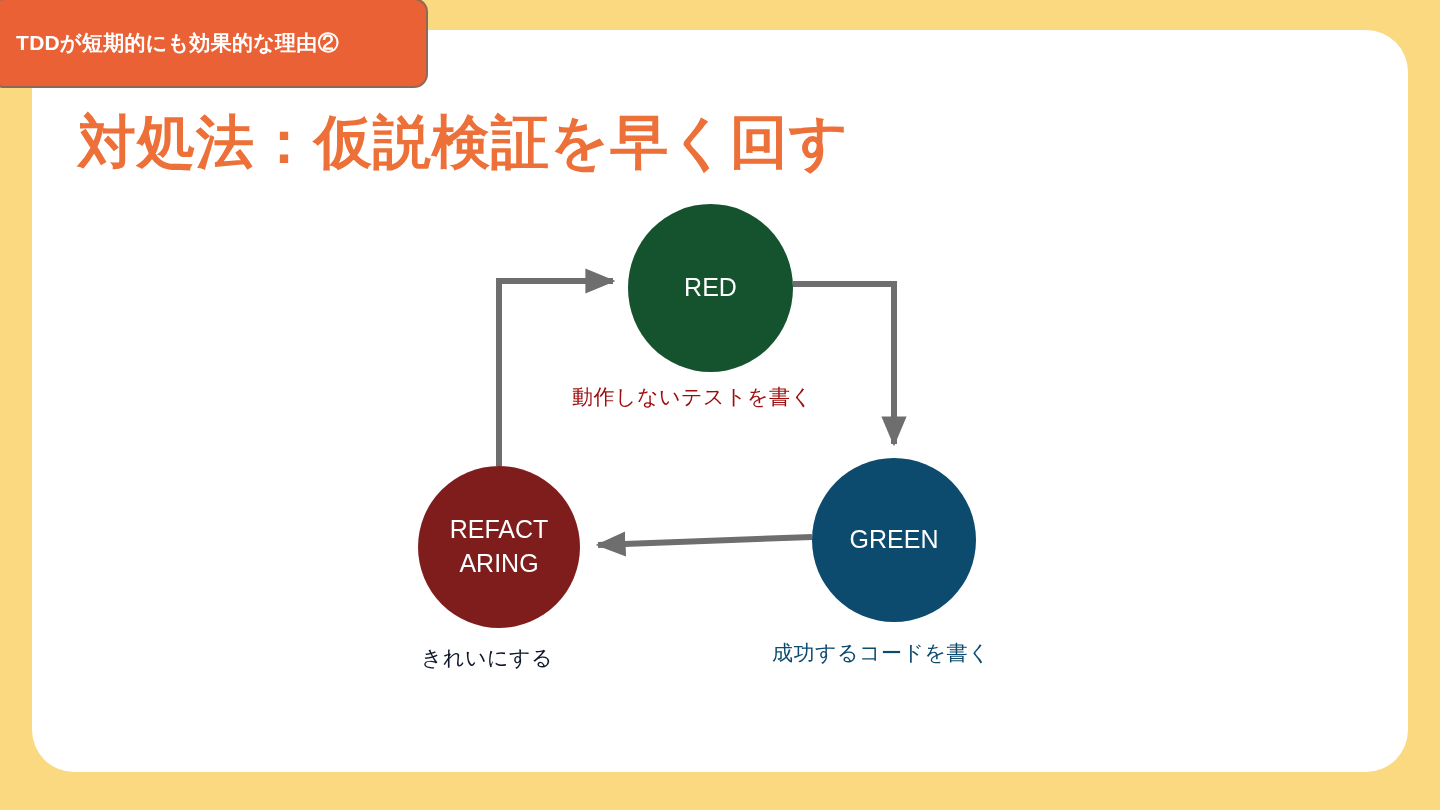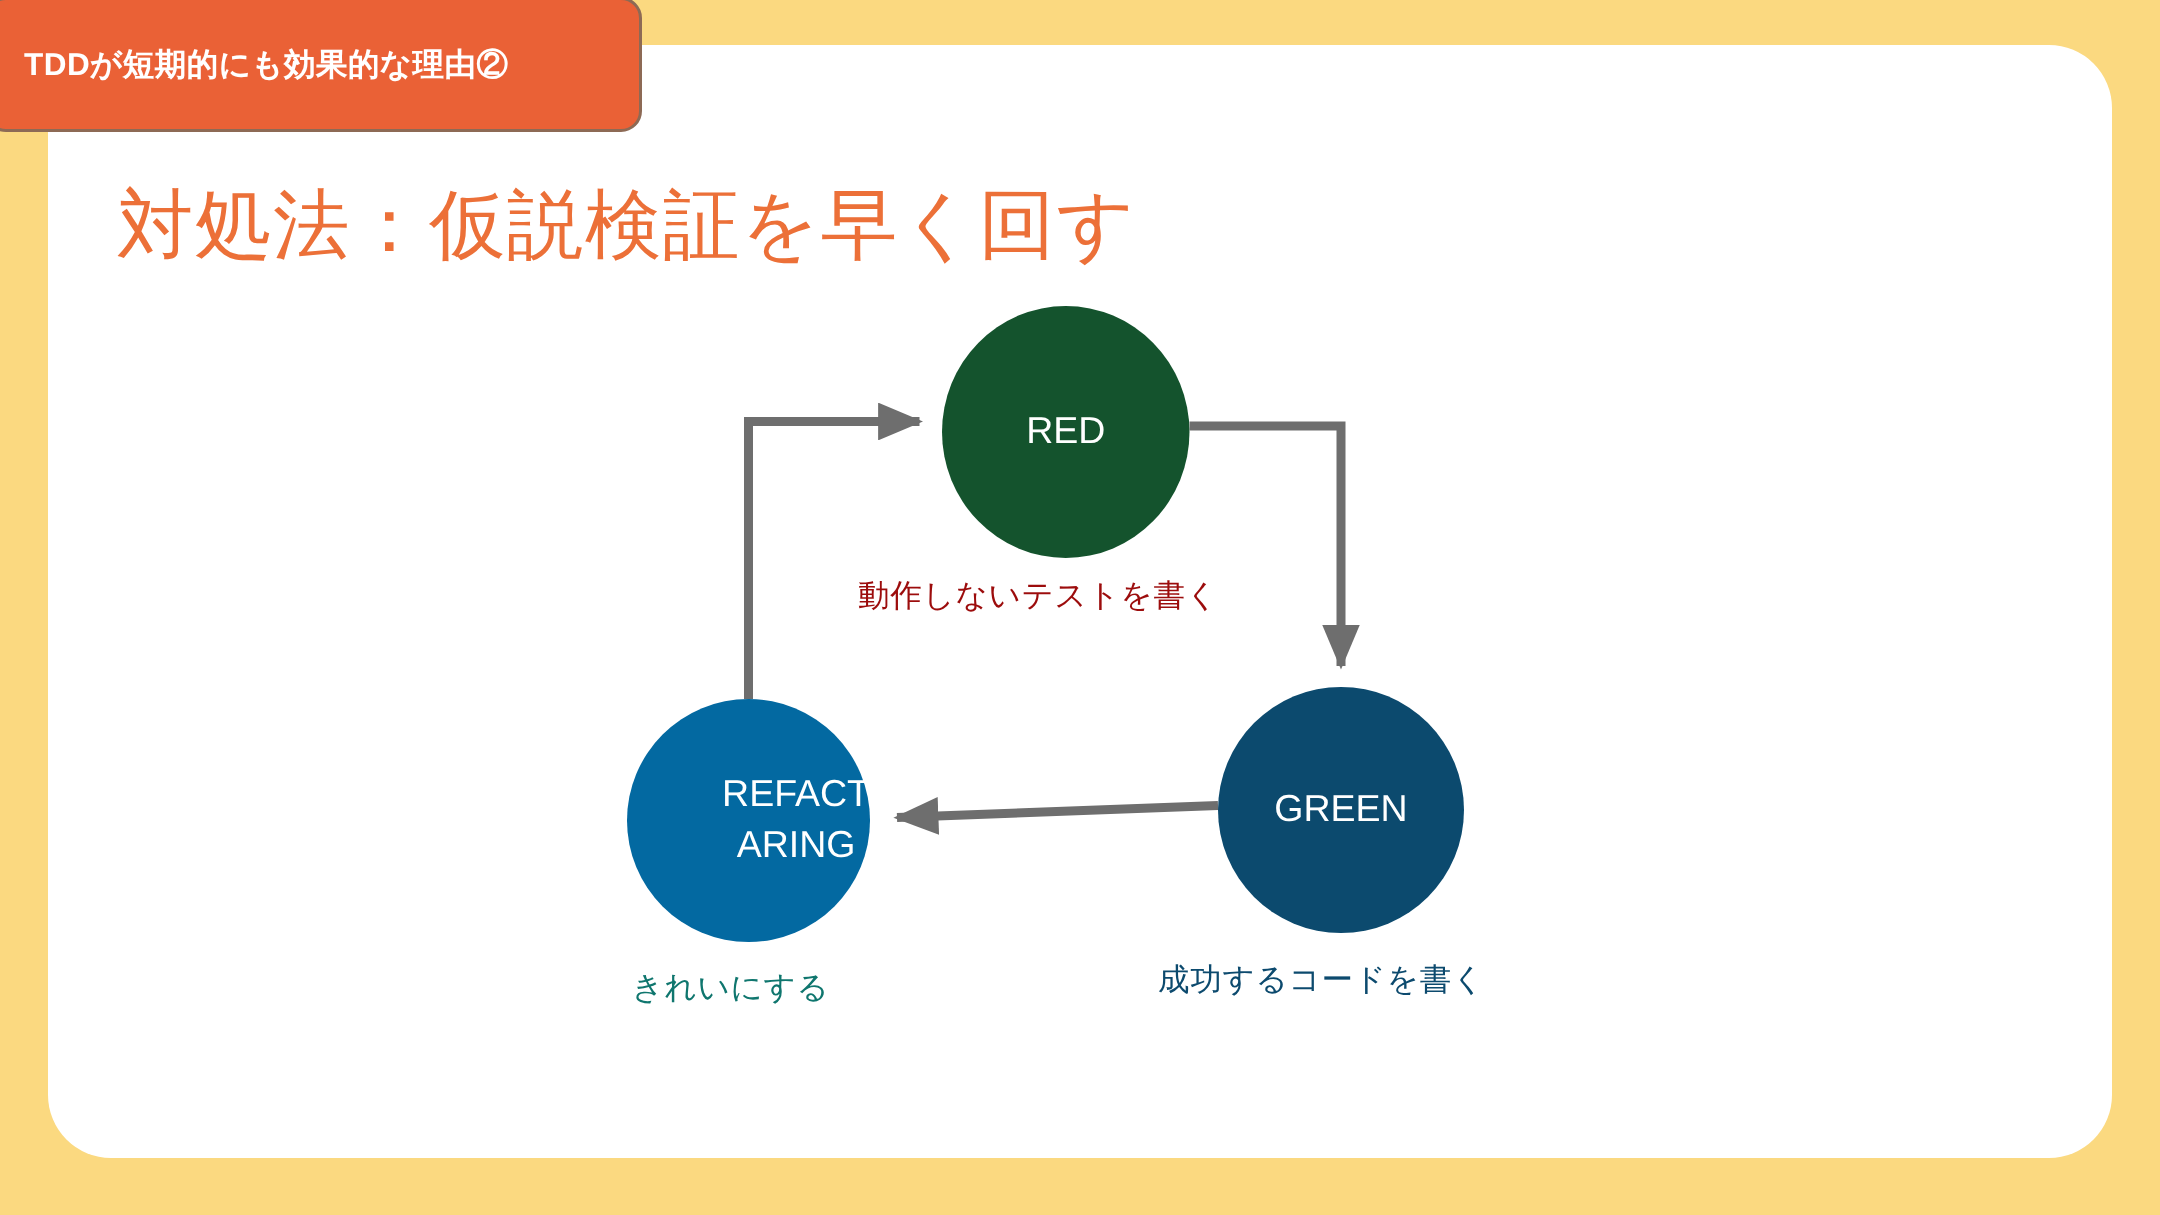--- a/index.html
+++ b/index.html
@@ -47,23 +47,23 @@
     font-size: 21px;
     font-weight: bold;
     letter-spacing: 0.3px;
     padding-left: 24px;
     white-space: nowrap;
   }
   
   #title {
     position: absolute;
     left: 78px;
-    top: 116px;
-    font-size: 51px;
-    font-weight: normal;
+    top: 104px;
+    font-size: 58px;
+    font-weight: bold;
     color: #ec7038;
     letter-spacing: 1px;
     white-space: nowrap;
   }
   
   #diagram {
     position: absolute;
     left: 0;
     top: 0;
     width: 1440px;
@@ -99,22 +99,21 @@
     top: 458px;
     width: 164px;
     height: 164px;
     background: #0c4a6e;
   }
   #node-refactoring {
     left: 418px;
     top: 466px;
     width: 162px;
     height: 162px;
-    background: #0369a1;
-    justify-content: flex-end;
+    background: #7f1d1d;
   }
   .node-label {
     display: block;
     white-space: pre-line;
   }
   .caption {
     position: absolute;
     font-size: 21px;
     font-weight: normal;
     white-space: nowrap;
@@ -126,21 +125,21 @@
     color: #9c0c0c;
   }
   #caption-green {
     left: 772px;
     top: 639px;
     color: #0c4a6e;
   }
   #caption-refactoring {
     left: 421px;
     top: 644px;
-    color: #0f766e;
+    color: #0f172a;
     text-align: right;
   }
 </style>
 </head>
 <body>
 
 <div id="slide">
 
   <div id="card"></div>
 

